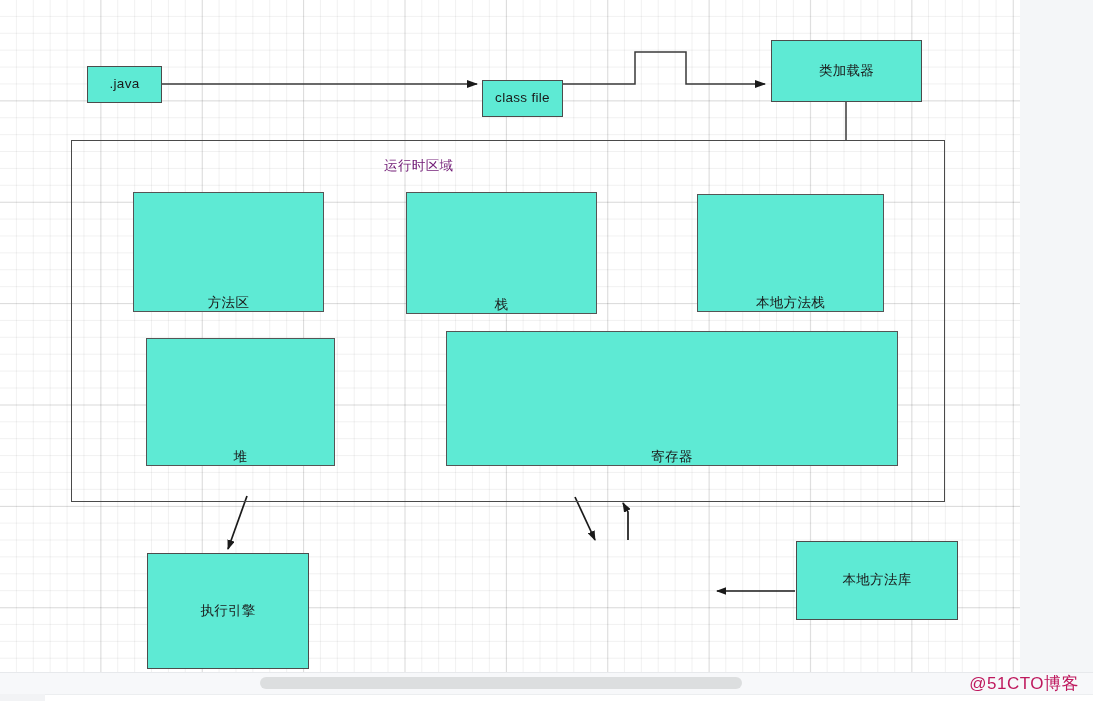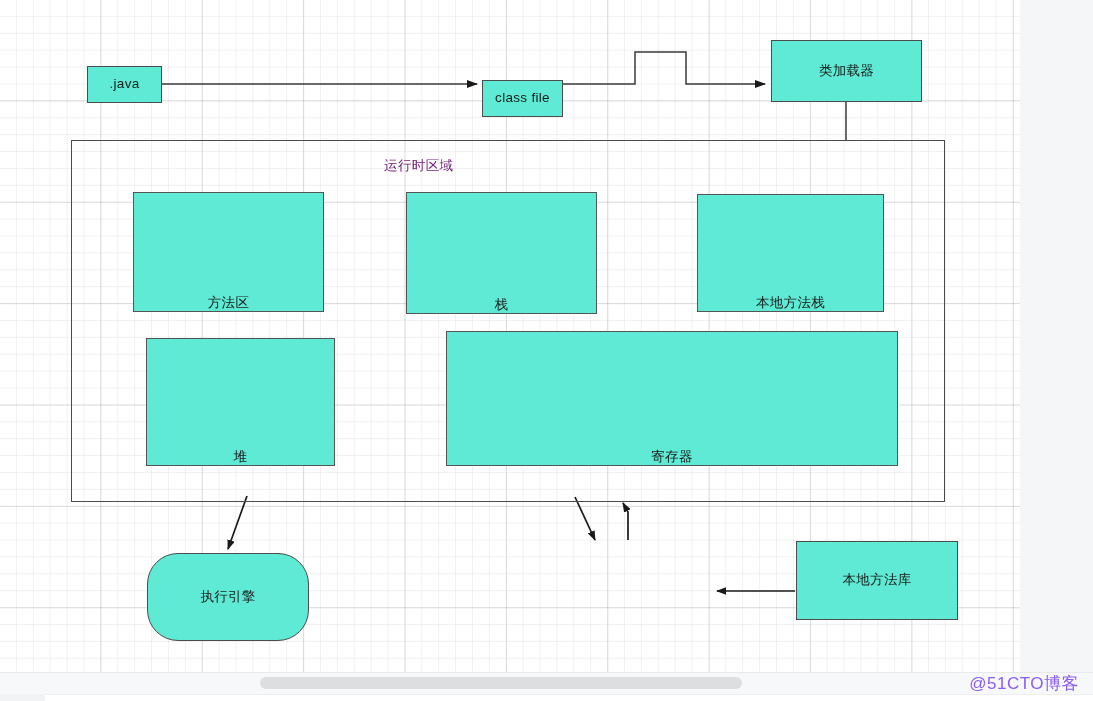--- a/index.html
+++ b/index.html
@@ -135,21 +135,21 @@
   }
 
   
   #watermark {
     position: absolute;
     right: 14px;
     top: 672px;
     height: 22px;
     display: flex;
     align-items: center;
-    color: #8b5cf6;
+    color: #be185d;
     font-size: 17px;
     letter-spacing: 0.5px;
     user-select: none;
   }
 </style>
 </head>
 <body>
 
 <div id="viewport">
 
@@ -211,21 +211,21 @@
     </div>
 
     <div class="node-box thin" style="left:146px; top:338px; width:189px; height:128px;">
       <span>堆</span>
     </div>
 
     <div class="node-box thin" style="left:446px; top:321px; width:452px; height:135px;margin-top:10px;">
       <span>寄存器</span>
     </div>
 
-    <div class="node-box" style="left:147px; top:553px; width:162px; height:88px;border-radius:31px;">
+    <div class="node-box" style="left:147px; top:553px; width:162px; height:116px;">
       <span>执行引擎</span>
     </div>
 
 
     <div class="node-box" style="left:796px; top:541px; width:162px; height:79px;">
       <span>本地方法库</span>
     </div>
 
   </div>
 

